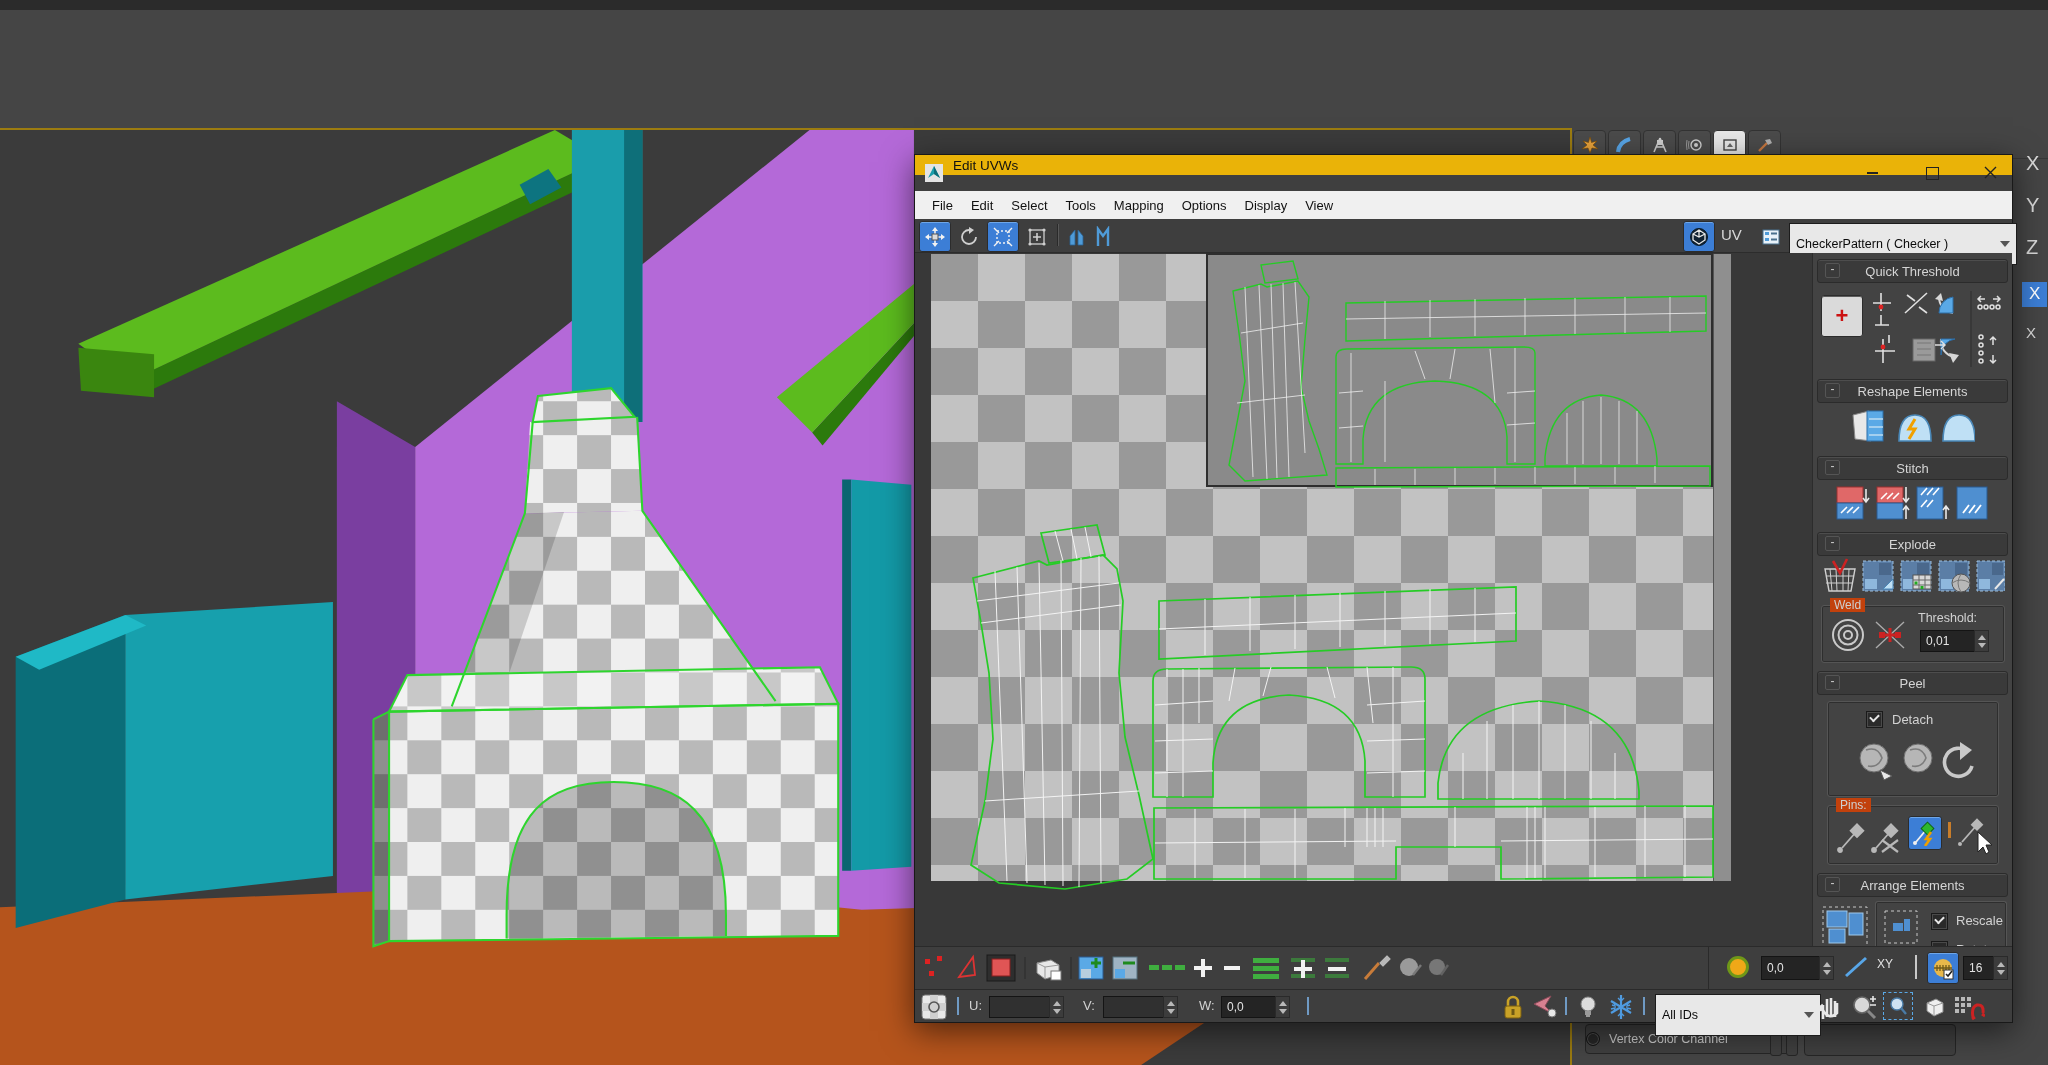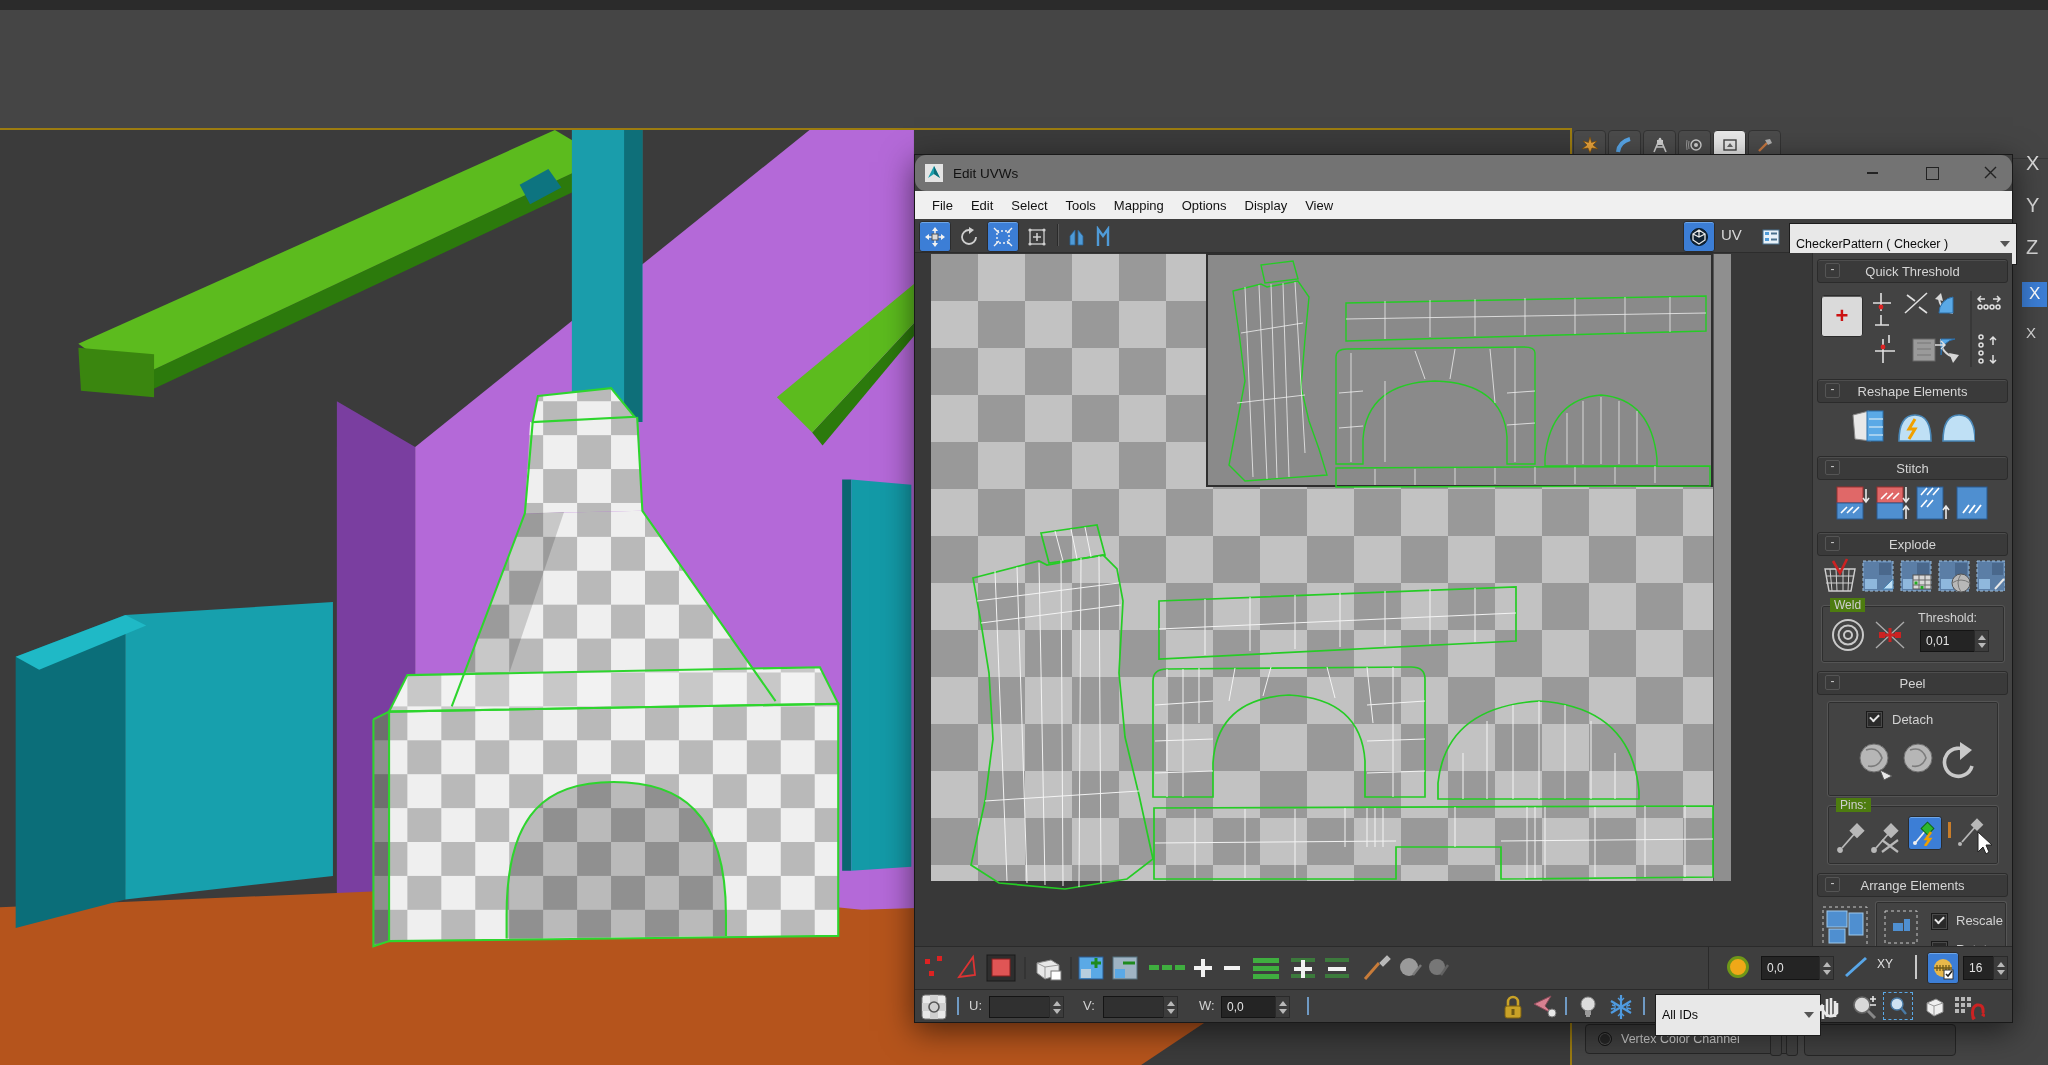--- a/index.html
+++ b/index.html
@@ -10,21 +10,21 @@
   .btn{background:#484848;border:1px solid #2c2c2c;box-shadow:inset 0 1px 0 #5d5d5d;border-radius:3px;
     display:flex;align-items:center;justify-content:center;}
   .btn.blue{background:#3c7ed6;box-shadow:inset 0 1px 0 #6ea6e8;}
   .sep{width:1px;background:#2a2a2a;box-shadow:1px 0 0 #585858;}
   .rhead{position:absolute;left:4px;right:4px;height:22px;background:#3a3a3a;border:1px solid #2b2b2b;
     border-radius:3px;color:#d5d5d5;font-size:13px;display:flex;align-items:center;justify-content:center;
     box-shadow:inset 0 1px 0 #4d4d4d;}
   .rhead .minus{position:absolute;left:7px;top:3px;width:13px;height:13px;border:1px solid #555;
     color:#ccc;font-size:12px;line-height:11px;text-align:center;border-radius:2px;}
   .gbox{position:absolute;border:1px solid #555;border-radius:3px;box-shadow:inset 0 0 0 1px #2e2e2e;}
-  .glabel{position:absolute;top:-8px;left:8px;background:#4d7c0f;padding:0 4px;color:#cfcfcf;font-size:12px;}
+  .glabel{position:absolute;top:-8px;left:8px;background:#c2410c;padding:0 4px;color:#cfcfcf;font-size:12px;}
   .spin{position:absolute;background:#242424;border:1px solid #141414;color:#e3e3e3;font-size:12px;
     display:flex;align-items:center;padding:0 5px;}
   .spin.dis{background:#303030;color:#666;}
   .arrows{position:absolute;width:13px;display:flex;flex-direction:column;justify-content:center;gap:3px;align-items:center;
     background:#3c3c3c;border:1px solid #2a2a2a;}
   .arrows i{width:0;height:0;border-left:4px solid transparent;border-right:4px solid transparent;}
   .arrows i.up{border-bottom:5px solid #b8b8b8;}
   .arrows i.dn{border-top:5px solid #b8b8b8;}
   .dd{background:#e8e8e8;border:1px solid #1c1c1c;color:#0a0a0a;font-size:12.5px;display:flex;
     align-items:center;padding:8px 6px;justify-content:space-between;}
@@ -132,40 +132,40 @@
         </svg>
       </div>
       <div class="tab">
         <svg width="18" height="18" viewBox="0 0 18 18">
           <path d="M3 15 L11 7" stroke="#c87840" stroke-width="2.4"></path>
           <path d="M9 4 L14 3 L16 7 L12 9 Z" fill="#b0b0b0"></path>
         </svg>
       </div>
     </div>
 
-    <div class="abs" style="left:13px;top:896px;width:206px;height:30px;background:#3f3f3f;border:1px solid #262626;border-radius:4px;display:flex;align-items:center;gap:9px;padding-left:12px;box-sizing:border-box;">
+    <div class="abs" style="left:13px;top:896px;width:206px;height:30px;background:#3f3f3f;border:1px solid #262626;border-radius:4px;display:flex;align-items:center;gap:9px;box-sizing:border-box;">
       <span style="width:12px;height:12px;border-radius:50%;background:#262626;border:1px solid #151515;box-shadow:inset 0 0 0 1px #4e4e4e;"></span>
       <span class="lbl" style="font-size:12.5px;color:#c9c9c9;">Vertex Color Channel</span>
     </div>
     <div class="abs" style="left:198px;top:896px;width:10px;height:30px;border:1px solid #262626;border-radius:3px;background:#3f3f3f;"></div>
     <div class="abs" style="left:214px;top:896px;width:10px;height:30px;border:1px solid #262626;border-radius:3px;background:#3f3f3f;"></div>
     <div class="abs" style="left:232px;top:896px;width:150px;height:30px;border:1px solid #262626;border-radius:4px;background:#3f3f3f;"></div>
 
     <div class="abs" style="left:448px;top:10px;width:28px;height:420px;overflow:hidden;color:#d8d8d8;font-size:20px;">
       <span class="abs" style="left:6px;top:14px;">X</span>
       <span class="abs" style="left:6px;top:56px;">Y</span>
       <span class="abs" style="left:6px;top:98px;">Z</span>
       <span class="abs" style="left:2px;top:144px;background:#3c7ed6;color:#fff;padding:2px 7px 3px 7px;font-size:17px;">X</span>
       <span class="abs" style="left:6px;top:186px;font-size:15px;">X</span>
     </div>
   </div>
 
   <div class="abs" style="left:914px;top:154px;width:1097px;height:867px;background:#3f3f3f;border:1px solid #191919;box-shadow:0 8px 30px rgba(0,0,0,0.55);box-sizing:content-box;">
 
-    <div class="abs" style="left:0;top:0;width:1097px;height:36px;background:#737373;display:flex;align-items:center;border-radius:11px;">
+    <div class="abs" style="left:0;top:0;width:1097px;height:20px;background:#eab308;display:flex;align-items:center;">
       <svg class="abs" style="left:10px;top:9px;" width="18" height="18" viewBox="0 0 18 18">
         <rect width="18" height="18" fill="#e4e4e4"></rect>
         <path d="M3 14 L9 2 L15 14 L9 10 Z" fill="#1a9dab"></path>
         <path d="M9 2 L15 14 L9 10 Z" fill="#0d6e7a"></path>
       </svg>
       <span style="margin-left:38px;font-size:13.5px;color:#111;">Edit UVWs</span>
       <div class="abs" style="left:935px;top:0;width:44px;height:36px;display:flex;align-items:center;justify-content:center;">
         <div style="width:11px;height:1.5px;background:#222;"></div>
       </div>
       <div class="abs" style="left:995px;top:0;width:44px;height:36px;display:flex;align-items:center;justify-content:center;">

